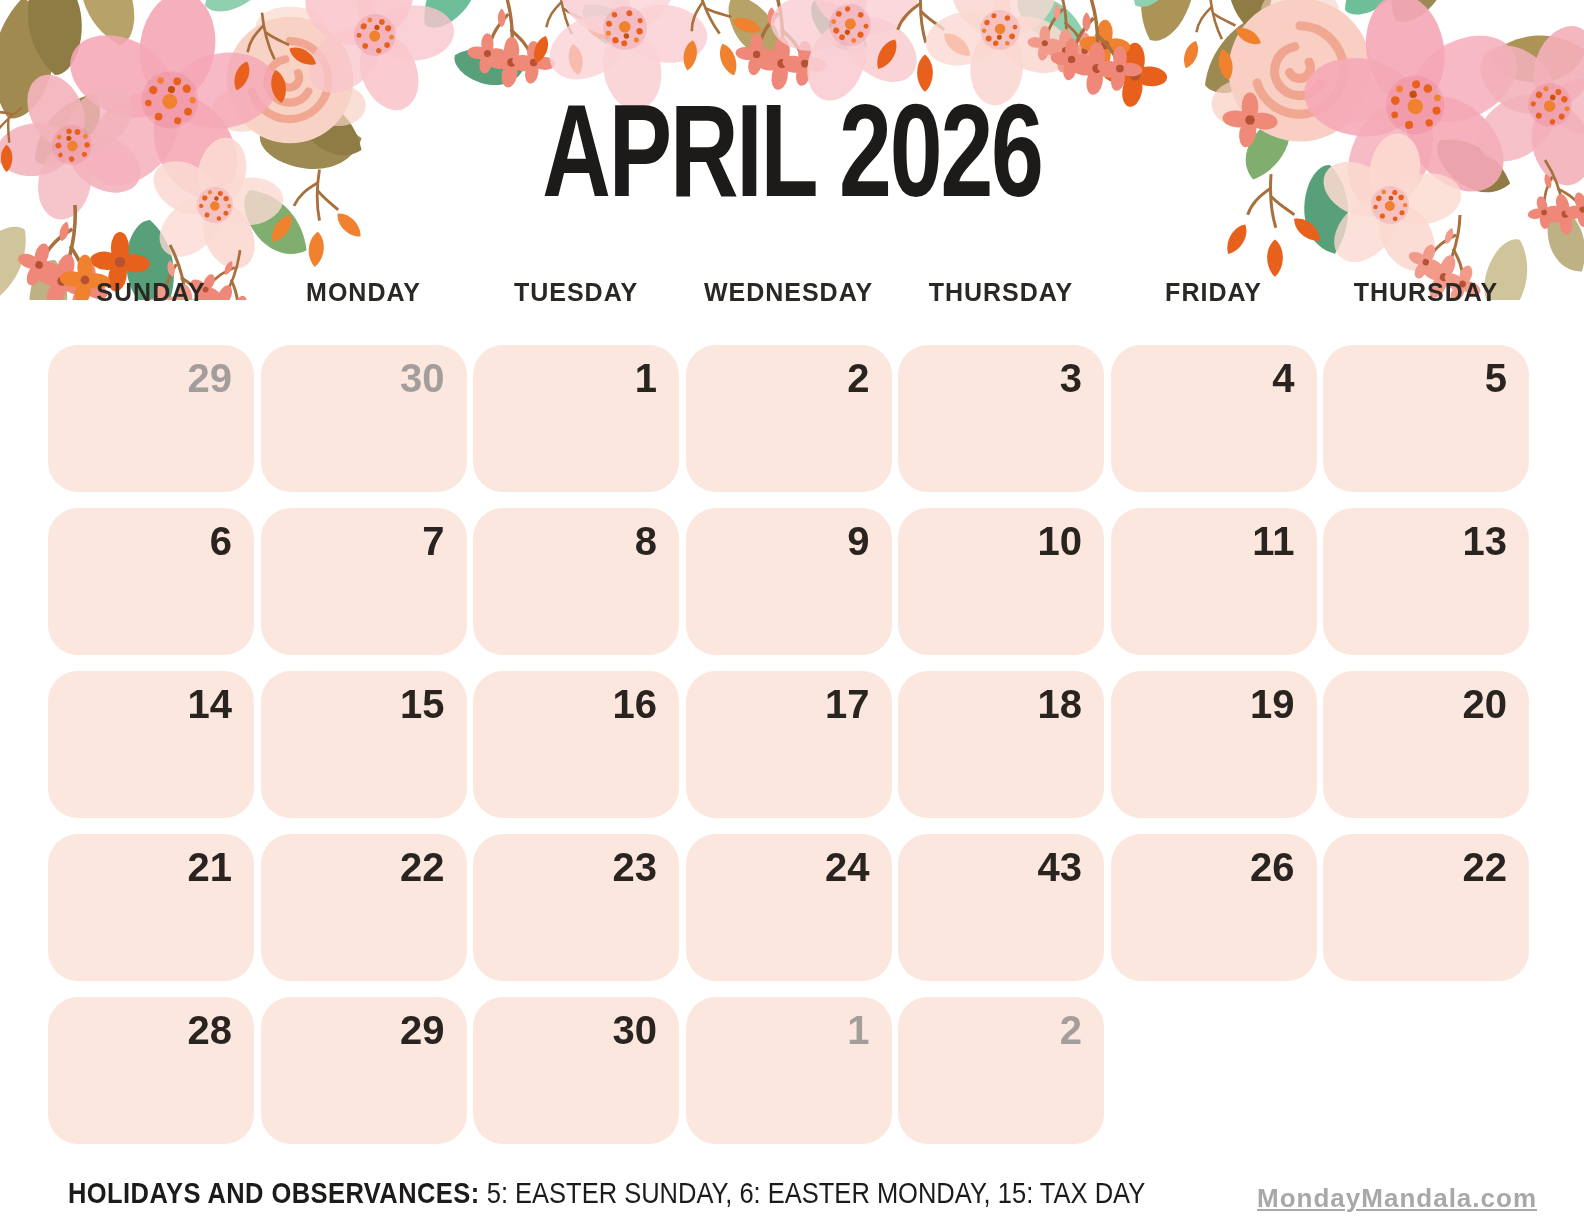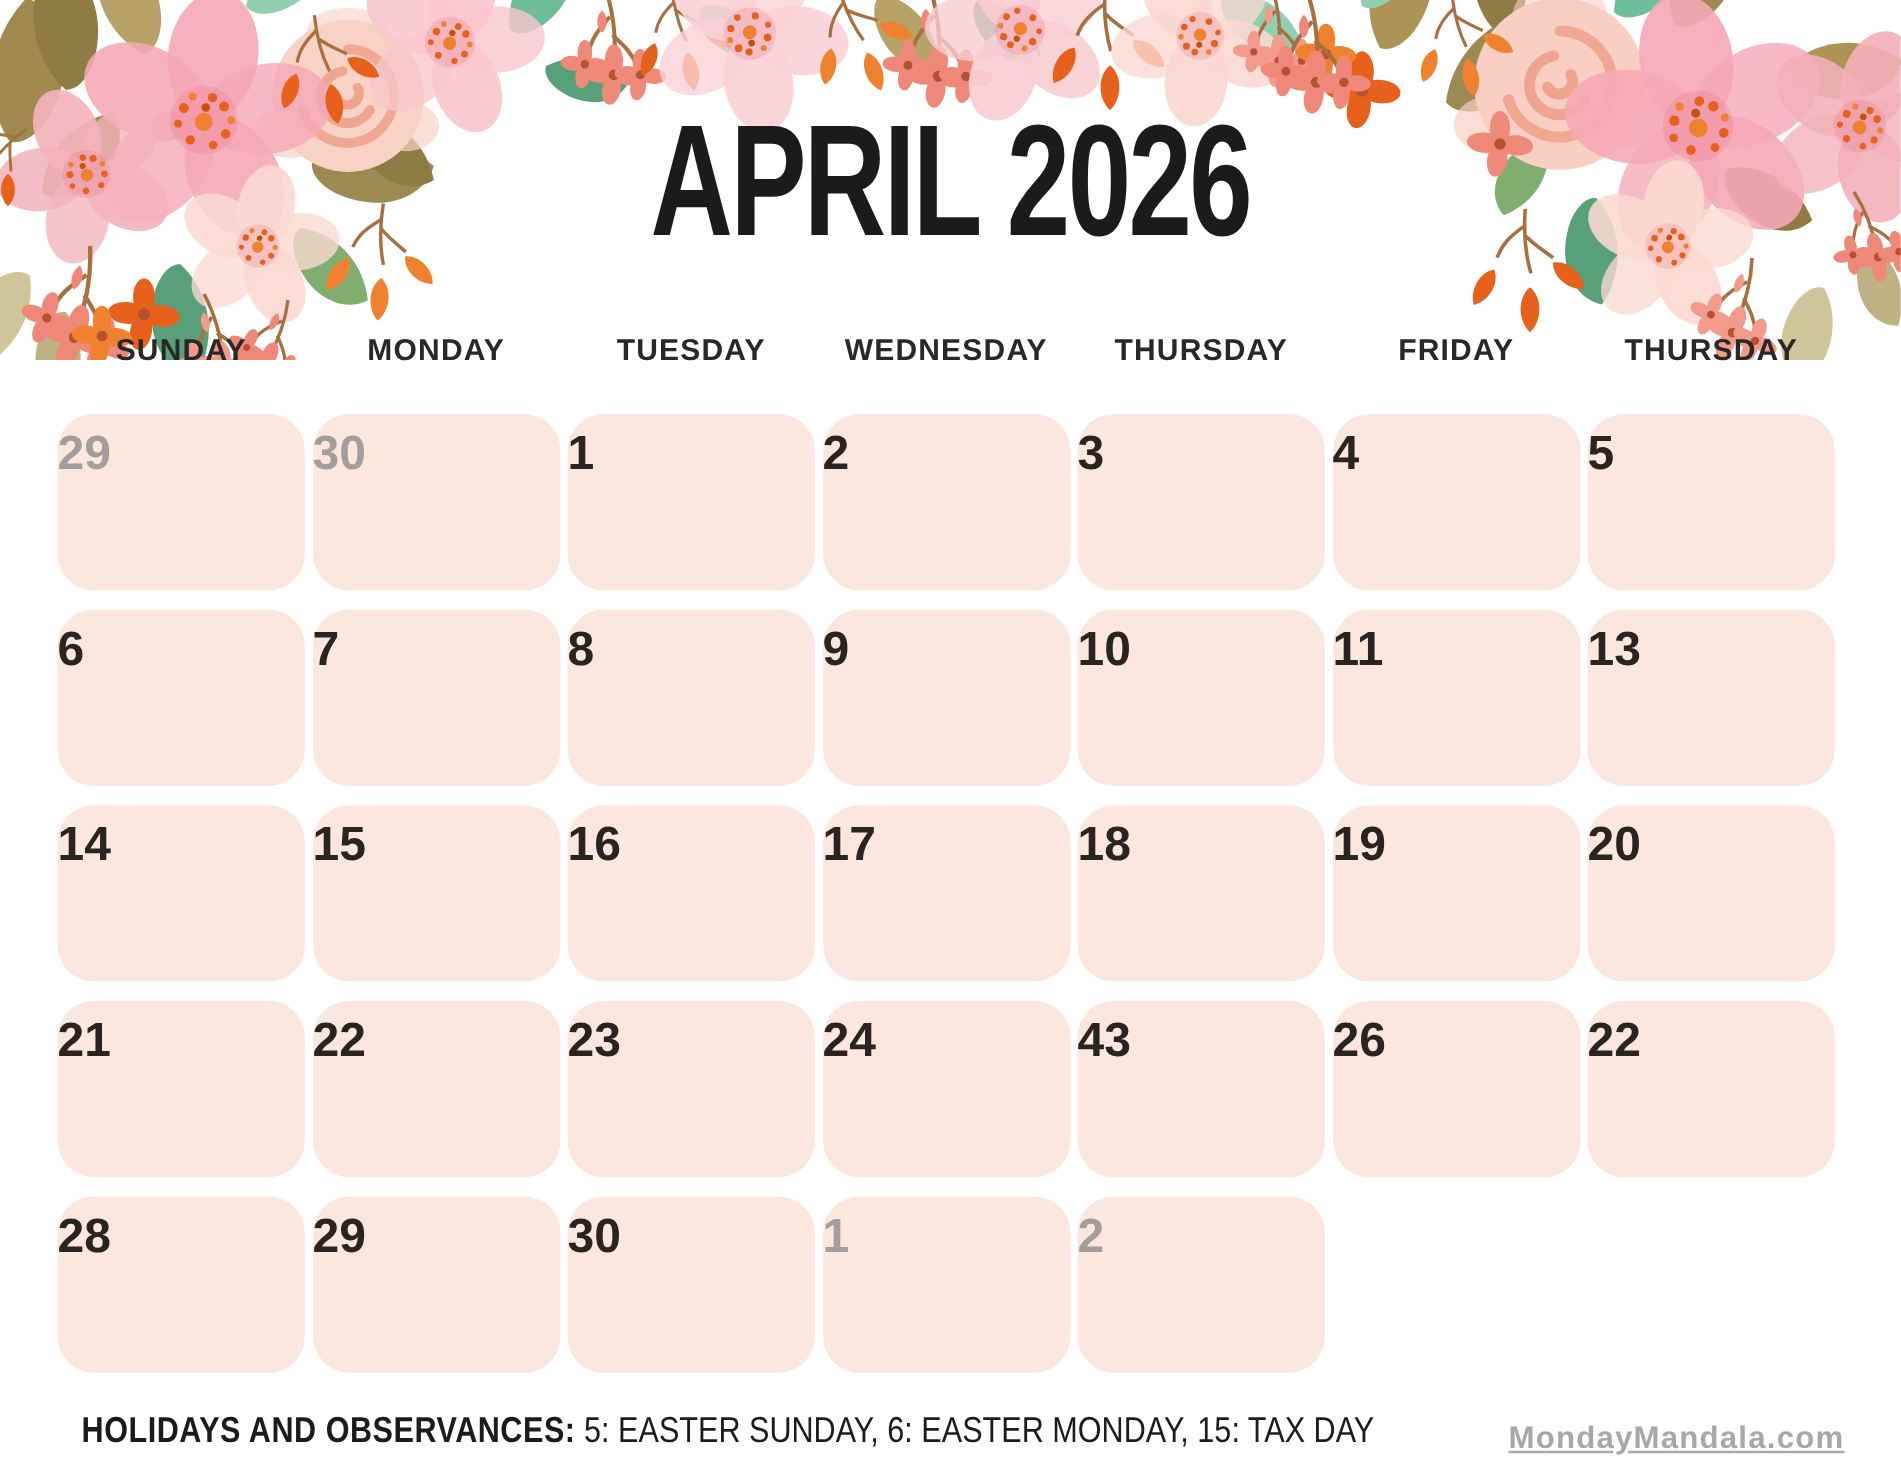--- a/index.html
+++ b/index.html
@@ -23,21 +23,21 @@
     letter-spacing:1px;color:#2b2724;
   }
 
   .grid{
     position:absolute;top:345px;left:48px;
     display:grid;grid-template-columns:repeat(7,206px);
     grid-auto-rows:147px;gap:16px 6.5px;
   }
   .cell{
     background:#fce7df;border-radius:30px;box-sizing:border-box;
-    padding:11px 22px 0 0;
+    text-align:right;padding:11px 22px 0 0;
     font-size:40px;font-weight:700;color:#2a2421;line-height:1.1;
   }
   .cell.outside{color:#a39d9b;font-weight:600;}
 
   .footer-holidays{
     position:absolute;left:68px;top:1176px;white-space:nowrap;
     font-size:30px;color:#1d1b1a;transform:scaleX(0.85);transform-origin:left center;
   }
   .footer-holidays .hl{font-weight:700;letter-spacing:0.5px;}
   .footer-holidays .ht{font-weight:400;}

